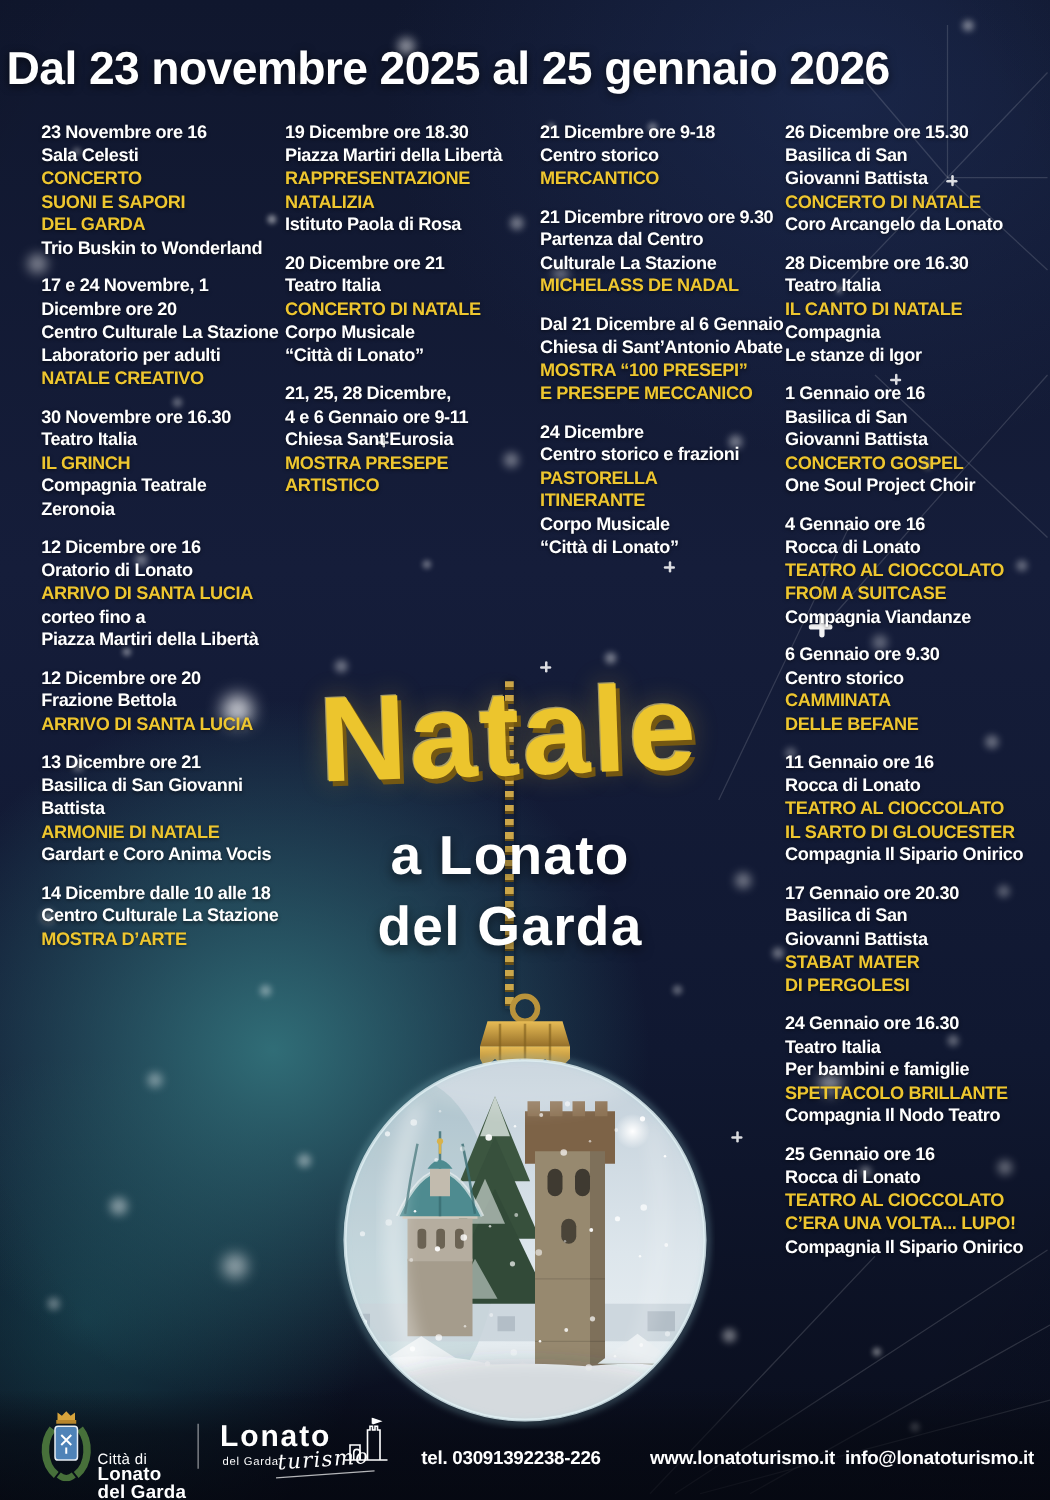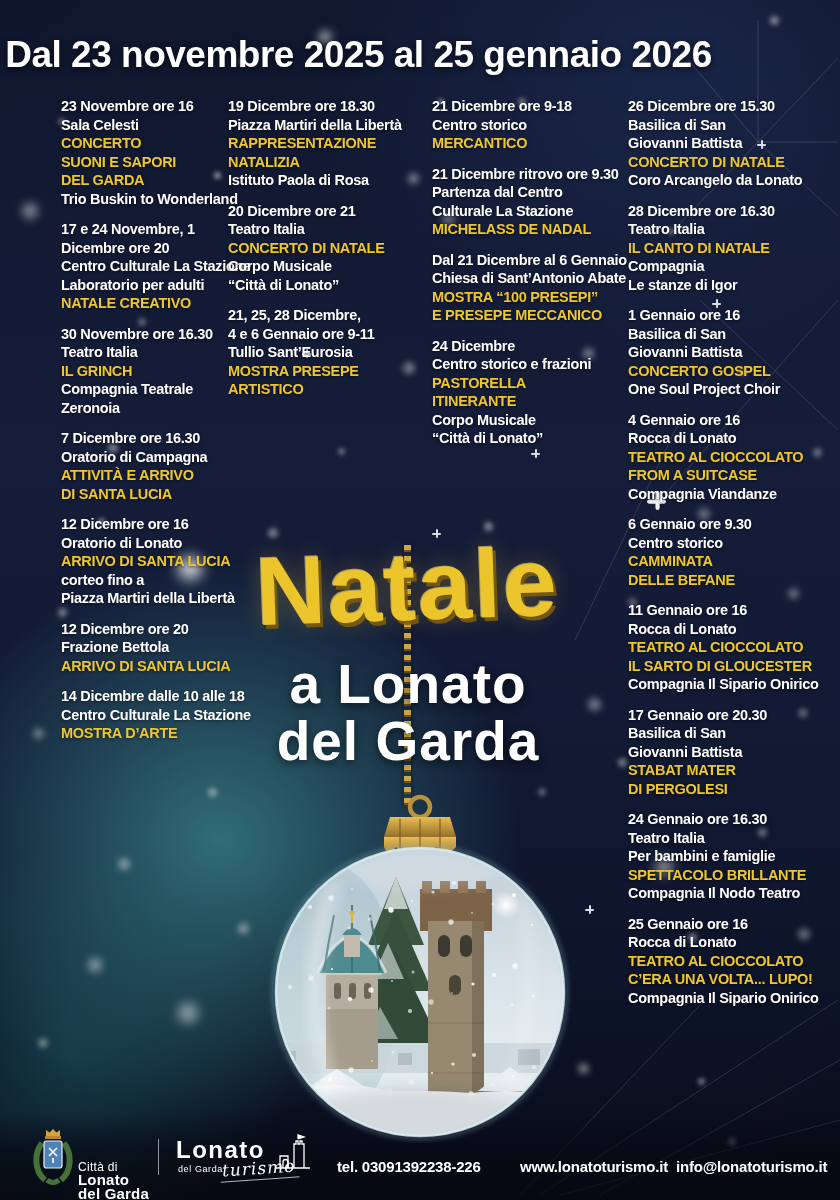--- a/index.html
+++ b/index.html
@@ -20,42 +20,42 @@
   .spark::after{content:"";position:absolute;top:4px;left:0;height:1.6px;width:9px;background:#fff;border-radius:1px;}
   .spark.big{transform:scale(2.1);opacity:.95;}
 
   .headline{
     position:absolute;top:34px;left:0;width:717px;margin:0;text-align:center;
     font-size:37px;font-weight:700;letter-spacing:-0.5px;color:#fff;
     text-shadow:0 2px 7px rgba(0,0,0,.65);
   }
 
   .col{position:absolute;top:97px;width:200px;}
-  .col1{left:33px;margin-left:28px;} .col2{left:228px;} .col3{left:432px;} .col4{left:628px;}
+  .col1{left:33px;} .col2{left:228px;} .col3{left:432px;} .col4{left:628px;}
   .event{margin:0 0 12px 0;}
   .event .line{
     font-size:14.5px;font-weight:700;line-height:18.5px;letter-spacing:-0.3px;
     white-space:nowrap;text-shadow:0 1px 3px rgba(0,0,0,.55);
   }
   .event .line.white{color:#ffffff;}
   .event .line.yellow{color:#eec62f;}
 
   .chain{
     position:absolute;left:404px;top:545px;width:7px;height:262px;z-index:1;opacity:.95;
     background:repeating-linear-gradient(180deg,#d6ae4a 0 5px,#6e5317 5px 7px,rgba(0,0,0,0) 7px 11px);
     box-shadow:0 0 5px rgba(0,0,0,.5);
   }
   .natale{
     position:absolute;top:531px;left:calc(50% - 13px);transform:translateX(-50%) rotate(-2deg);
     z-index:2;font-size:97px;font-weight:700;letter-spacing:2px;color:#ecc52d;
     text-shadow:3px 4px 0 rgba(124,92,14,.9), -1px -1px 0 rgba(250,228,130,.6), 0 0 22px rgba(240,200,60,.3);
   }
   .subtitle{
     position:absolute;top:656px;left:calc(50% - 12px);transform:translateX(-50%);
-    z-index:2;text-align:center;font-weight:700;font-size:55px;line-height:57px;letter-spacing:1px;
+    z-index:2;text-align:center;font-weight:700;font-size:44px;line-height:57px;letter-spacing:1px;
     color:#fff;text-shadow:0 3px 9px rgba(0,0,0,.55);
   }
   .ornament{position:absolute;left:268px;top:793px;z-index:2;}
 
   .footer-shade{
     position:absolute;left:0;top:1112px;width:840px;height:88px;
     background:linear-gradient(180deg,rgba(6,9,18,0),rgba(6,9,18,.6) 40%,rgba(5,7,15,.75));
   }
   .footer{position:absolute;left:0;top:0;width:840px;height:1200px;pointer-events:none;}
   .crest{position:absolute;left:30px;top:1127px;}
@@ -174,38 +174,39 @@
         <div class="line yellow">NATALE CREATIVO</div>
       </div>
       <div class="event">
         <div class="line white">30 Novembre ore 16.30</div>
         <div class="line white">Teatro Italia</div>
         <div class="line yellow">IL GRINCH</div>
         <div class="line white">Compagnia Teatrale</div>
         <div class="line white">Zeronoia</div>
       </div>
       <div class="event">
-        <div class="line white">7 Dicembre ore 16.30</div>
-        <div class="line white">Oratorio di Campagna</div>
-        <div class="line yellow">ATTIVITÀ E ARRIVO</div>
-        <div class="line yellow">DI SANTA LUCIA</div>
-      </div>
-      <div class="event">
         <div class="line white">12 Dicembre ore 16</div>
         <div class="line white">Oratorio di Lonato</div>
         <div class="line yellow">ARRIVO DI SANTA LUCIA</div>
         <div class="line white">corteo fino a</div>
         <div class="line white">Piazza Martiri della Libertà</div>
       </div>
       <div class="event">
         <div class="line white">12 Dicembre ore 20</div>
         <div class="line white">Frazione Bettola</div>
         <div class="line yellow">ARRIVO DI SANTA LUCIA</div>
       </div>
       <div class="event">
+        <div class="line white">13 Dicembre ore 21</div>
+        <div class="line white">Basilica di San Giovanni</div>
+        <div class="line white">Battista</div>
+        <div class="line yellow">ARMONIE DI NATALE</div>
+        <div class="line white">Gardart e Coro Anima Vocis</div>
+      </div>
+      <div class="event">
         <div class="line white">14 Dicembre dalle 10 alle 18</div>
         <div class="line white">Centro Culturale La Stazione</div>
         <div class="line yellow">MOSTRA D’ARTE</div>
       </div>
     </div>
   <div class="col col2">
       <div class="event">
         <div class="line white">19 Dicembre ore 18.30</div>
         <div class="line white">Piazza Martiri della Libertà</div>
         <div class="line yellow">RAPPRESENTAZIONE</div>
@@ -215,21 +216,21 @@
       <div class="event">
         <div class="line white">20 Dicembre ore 21</div>
         <div class="line white">Teatro Italia</div>
         <div class="line yellow">CONCERTO DI NATALE</div>
         <div class="line white">Corpo Musicale</div>
         <div class="line white">“Città di Lonato”</div>
       </div>
       <div class="event">
         <div class="line white">21, 25, 28 Dicembre,</div>
         <div class="line white">4 e 6 Gennaio ore 9-11</div>
-        <div class="line white">Tullio Sant’Eurosia</div>
+        <div class="line white">Chiesa Sant’Eurosia</div>
         <div class="line yellow">MOSTRA PRESEPE</div>
         <div class="line yellow">ARTISTICO</div>
       </div>
     </div>
   <div class="col col3">
       <div class="event">
         <div class="line white">21 Dicembre ore 9-18</div>
         <div class="line white">Centro storico</div>
         <div class="line yellow">MERCANTICO</div>
       </div>

